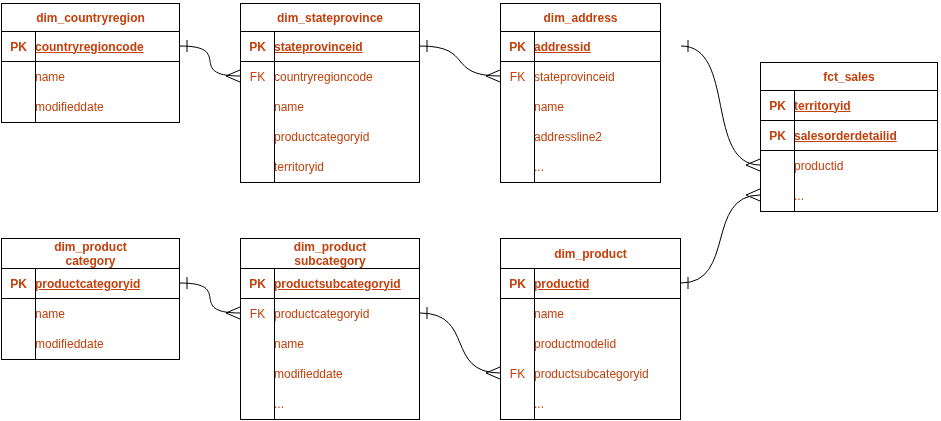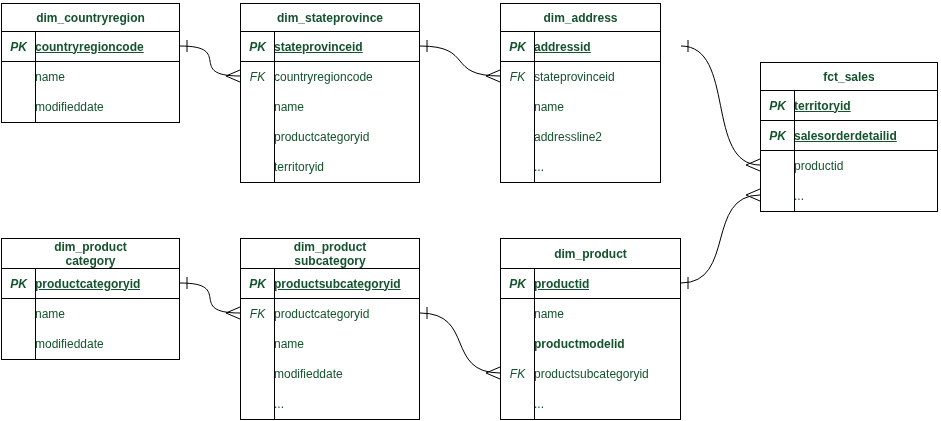--- a/index.html
+++ b/index.html
@@ -26,21 +26,21 @@
   #connector-layer line {
     stroke: #000000;
     stroke-width: 1;
     fill: none;
   }
   .er-table {
     position: absolute;
     box-sizing: border-box;
     background: #ffffff;
     border: 1px solid #000000;
-    color: #14532d;
+    color: #c2410c;
     font-size: 12px;
   }
   .er-title {
     box-sizing: border-box;
     display: flex;
     align-items: center;
     justify-content: center;
     text-align: center;
     font-weight: bold;
     line-height: 14px;
@@ -64,21 +64,20 @@
     align-items: center;
   }
   .er-row.pk {
     border-bottom: 1px solid #000000;
   }
   .er-key {
     box-sizing: border-box;
     width: 33px;
     flex: 0 0 33px;
     text-align: center;
-    font-style: italic;
   }
   .er-key.bold {
     font-weight: bold;
   }
   .er-field {
     white-space: nowrap;
     overflow: hidden;
   }
   .er-row.pk .er-field {
     font-weight: bold;
@@ -270,21 +269,21 @@
     <div class="er-rows">
       <div class="keyline"></div>
     <div class="er-row pk" style="height: 30px;">
     <div class="er-key bold">PK</div>
     <div class="er-field">productid</div>
   </div>
         <div class="er-row" style="height: 30px;">
     <div class="er-key"></div>
     <div class="er-field">name</div>
   </div>
-        <div class="er-row" style="height: 30px; font-weight: bold;">
+        <div class="er-row" style="height: 30px;">
     <div class="er-key"></div>
     <div class="er-field">productmodelid</div>
   </div>
         <div class="er-row" style="height: 30px;">
     <div class="er-key">FK</div>
     <div class="er-field">productsubcategoryid</div>
   </div>
         <div class="er-row" style="height: 30px;">
     <div class="er-key"></div>
     <div class="er-field">...</div>

